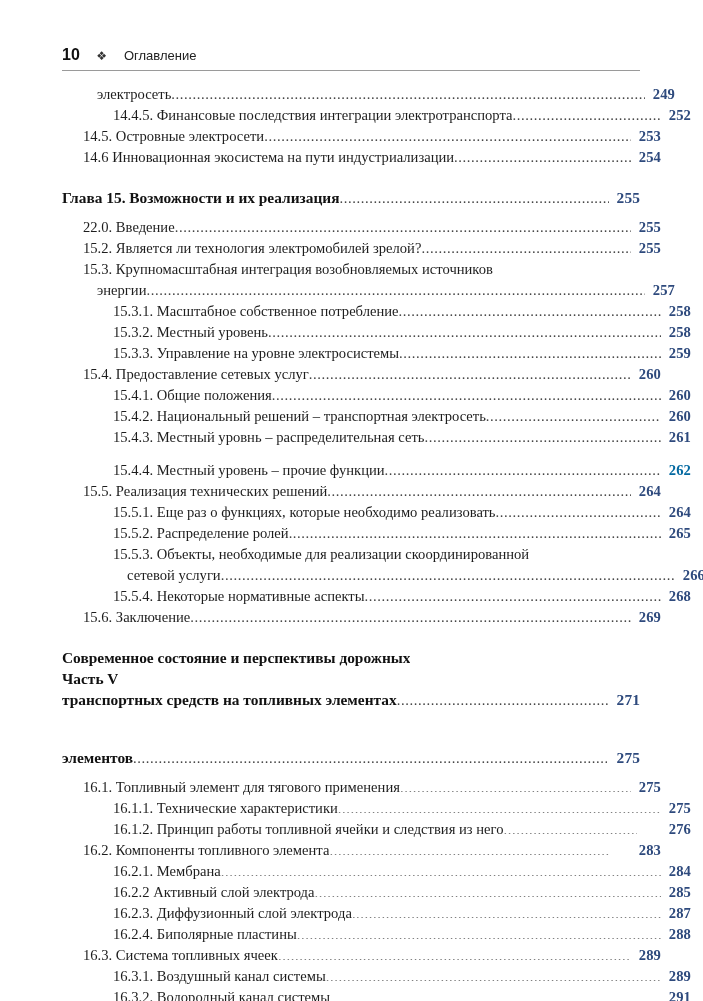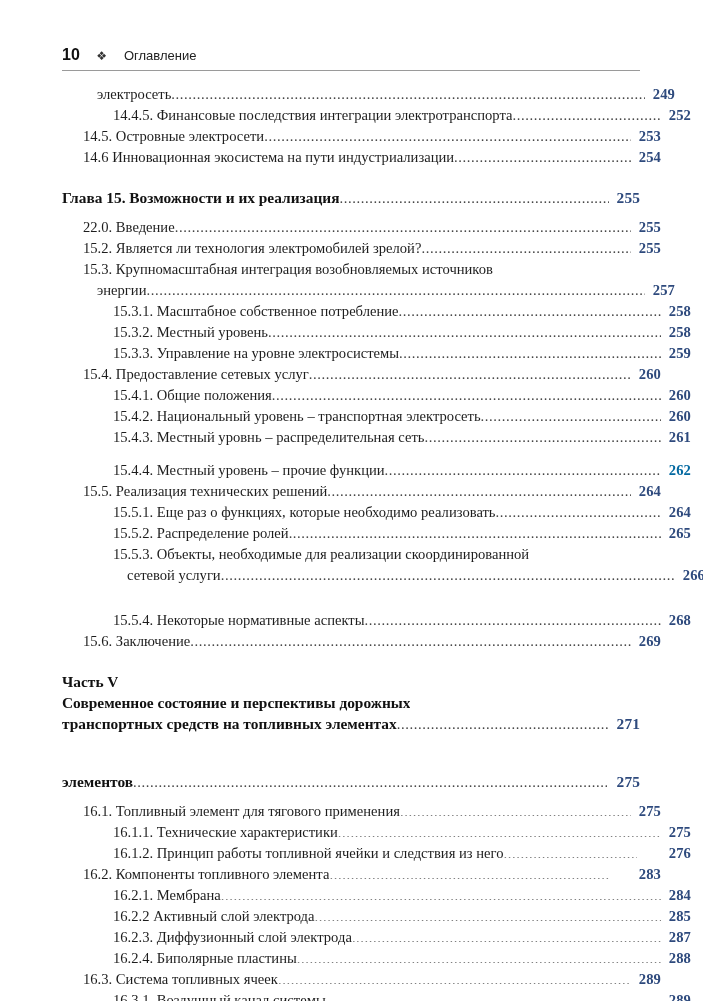--- a/index.html
+++ b/index.html
@@ -205,21 +205,21 @@
       <span class="label">15.4. Предоставление сетевых услуг</span>
       <span class="leader"></span>
       <span class="pageno" style="color: rgb(46, 74, 125);">260</span>
     </div>
     <div class="row lvl3">
       <span class="label">15.4.1. Общие положения</span>
       <span class="leader"></span>
       <span class="pageno" style="color: rgb(46, 74, 125);">260</span>
     </div>
     <div class="row lvl3">
-      <span class="label">15.4.2. Национальный уровень – транспортная электросеть </span>
+      <span class="label">15.4.2. Национальный решений – транспортная электросеть </span>
       <span class="leader"></span>
       <span class="pageno" style="color: rgb(46, 74, 125);">260</span>
     </div>
     <div class="row lvl3">
       <span class="label">15.4.3. Местный уровнь – распределительная сеть</span>
       <span class="leader"></span>
       <span class="pageno" style="color: rgb(46, 74, 125);">261</span>
     </div>
     <div class="row lvl3">
       <span class="label">15.4.4. Местный уровень – прочие функции </span>
@@ -246,34 +246,34 @@
       <span class="leader"></span>
     </div>
     <div class="row cont3">
       <span class="label">сетевой услуги </span>
       <span class="leader"></span>
       <span class="pageno" style="color: rgb(46, 74, 125);">266</span>
     </div>
     <div class="row lvl3">
       <span class="label">15.5.4. Некоторые нормативные аспекты</span>
       <span class="leader"></span>
-      <span class="pageno" style="color: rgb(46, 74, 125); margin-top: 24px;">268</span>
+      <span class="pageno" style="color: rgb(46, 74, 125);">268</span>
     </div>
     <div class="row lvl2">
       <span class="label">15.6. Заключение</span>
       <span class="leader"></span>
       <span class="pageno" style="color: rgb(46, 74, 125);">269</span>
     </div>
     <div class="spacer-md"></div>
     <div class="row lvl1 heading plain">
+      <span class="label">Современное состояние и перспективы дорожных</span>
+      <span class="leader"></span>
+    </div>
+    <div class="row lvl1 heading plain">
       <span class="label">Часть V</span>
-      <span class="leader"></span>
-    </div>
-    <div class="row lvl1 heading plain">
-      <span class="label">Современное состояние и перспективы дорожных</span>
       <span class="leader"></span>
     </div>
     <div class="row lvl1 heading">
       <span class="label">транспортных средств на топливных элементах </span>
       <span class="leader"></span>
       <span class="gap"></span>
       <span class="pageno" style="color: rgb(46, 74, 125);">271</span>
     </div>
     <div class="spacer-lg"></div>
     <div class="row lvl1 heading plain">

